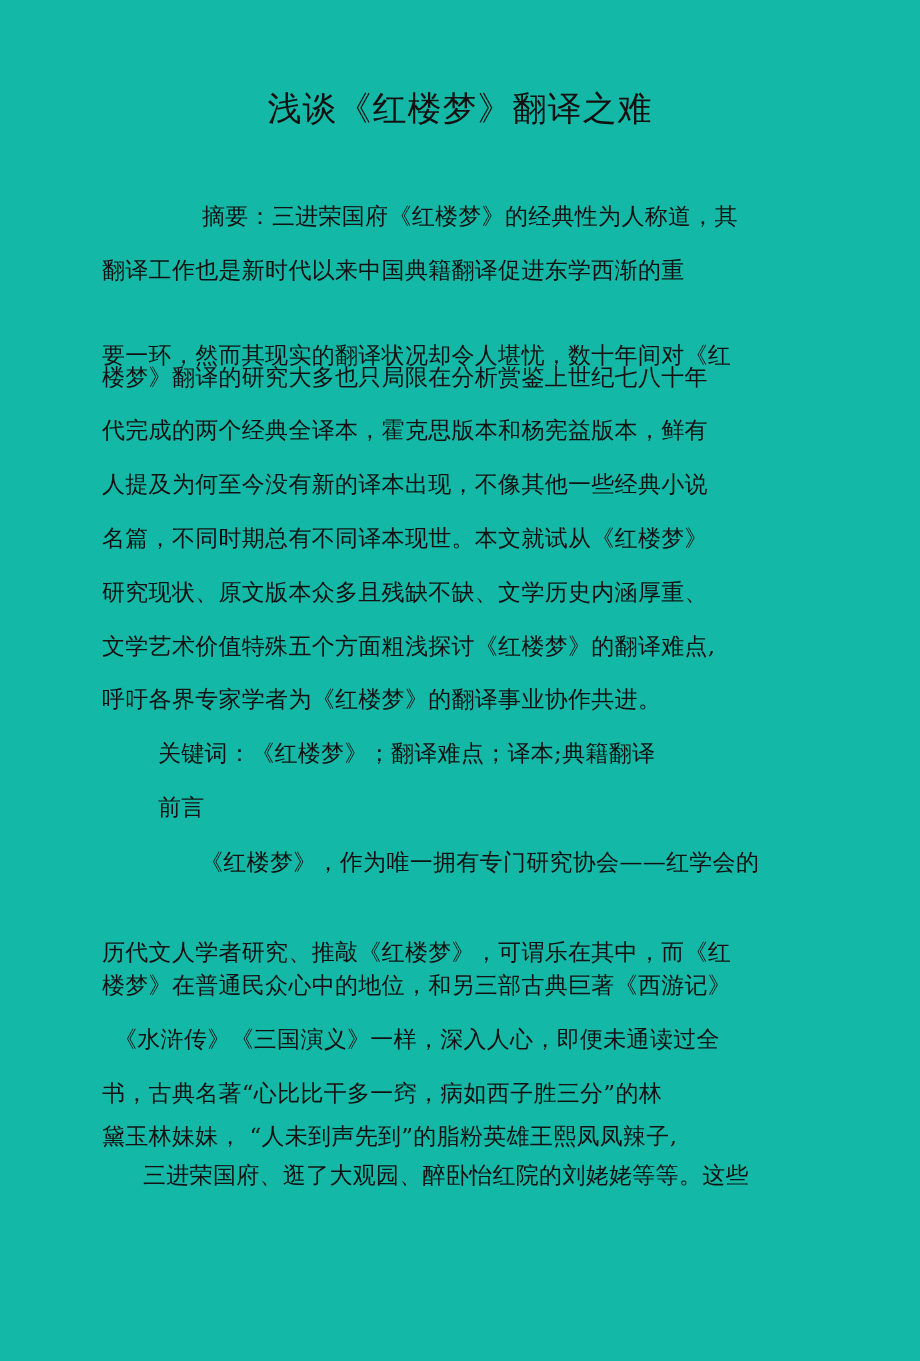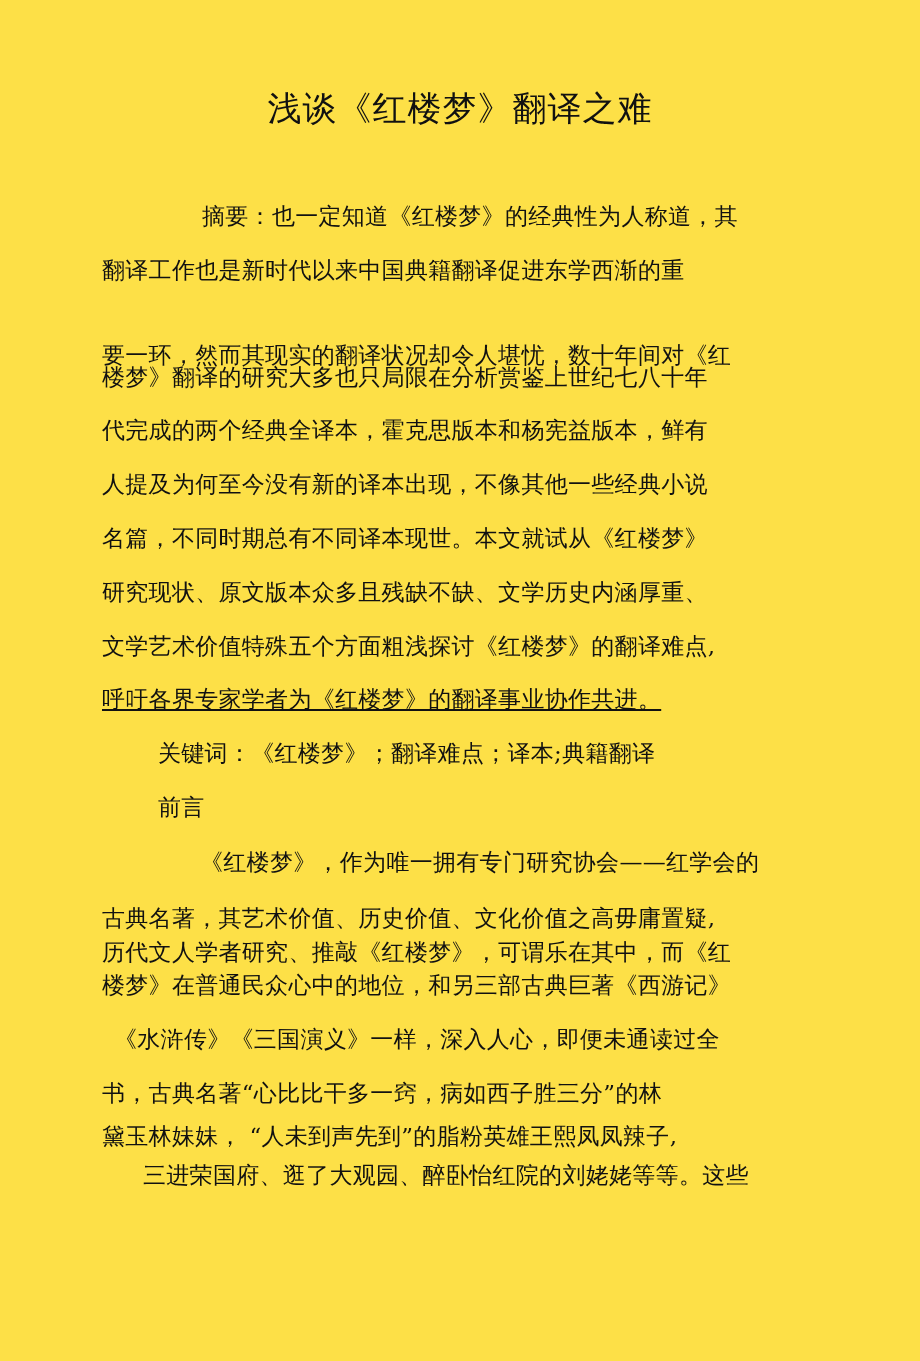--- a/index.html
+++ b/index.html
@@ -13,21 +13,21 @@
     position: relative;
     overflow: hidden;
     font-family: "DejaVu Serif", "Liberation Serif", serif;
     color: #111111;
   }
   .page {
     position: absolute;
     left: 0; top: 0;
     width: 920px;
     height: 1361px;
-    background: #fde047;
+    background: #14b8a6;
   }
   .title {
     position: absolute;
     left: 0;
     width: 920px;
     top: 86px;
     text-align: center;
     font-size: 34px;
     line-height: 44px;
     letter-spacing: 1px;
@@ -41,37 +41,36 @@
     letter-spacing: 0.3px;
   }
 </style>
 </head>
 <body>
 
 <div class="page">
 
   <div class="title">浅谈《红楼梦》翻译之难</div>
 
-  <div class="line" style="left:202px; top:201px;">摘要：也一定知道《红楼梦》的经典性为人称道，其</div>
+  <div class="line" style="left:202px; top:201px;">摘要：三进荣国府《红楼梦》的经典性为人称道，其</div>
   <div class="line" style="left:102px; top:255px;">翻译工作也是新时代以来中国典籍翻译促进东学西渐的重</div>
   <div class="line" style="left:102px; top:309px;margin-top:31px;">要一环，然而其现实的翻译状况却令人堪忧，数十年间对《红</div>
   <div class="line" style="left:102px; top:362px;">楼梦》翻译的研究大多也只局限在分析赏鉴上世纪七八十年</div>
   <div class="line" style="left:102px; top:415px;">代完成的两个经典全译本，霍克思版本和杨宪益版本，鲜有</div>
   <div class="line" style="left:102px; top:469px;text-align:center;">人提及为何至今没有新的译本出现，不像其他一些经典小说</div>
   <div class="line" style="left:102px; top:523px;">名篇，不同时期总有不同译本现世。本文就试从《红楼梦》</div>
   <div class="line" style="left:102px; top:577px;">研究现状、原文版本众多且残缺不缺、文学历史内涵厚重、</div>
   <div class="line" style="left:102px; top:631px;text-align:center;">文学艺术价值特殊五个方面粗浅探讨《红楼梦》的翻译难点,</div>
-  <div class="line" style="left:102px; top:684px;text-decoration:underline;">呼吁各界专家学者为《红楼梦》的翻译事业协作共进。</div>
+  <div class="line" style="left:102px; top:684px;">呼吁各界专家学者为《红楼梦》的翻译事业协作共进。</div>
 
   <div class="line" style="left:158px; top:738px;">关键词：《红楼梦》；翻译难点；译本;典籍翻译</div>
 
   <div class="line" style="left:158px; top:792px;">前言</div>
 
   <div class="line" style="left:200px; top:847px;">《红楼梦》，作为唯一拥有专门研究协会——红学会的</div>
-  <div class="line" style="left:102px; top:903px;">古典名著，其艺术价值、历史价值、文化价值之高毋庸置疑,</div>
   <div class="line" style="left:102px; top:937px;">历代文人学者研究、推敲《红楼梦》，可谓乐在其中，而《红</div>
   <div class="line" style="left:102px; top:970px;">楼梦》在普通民众心中的地位，和另三部古典巨著《西游记》</div>
   <div class="line" style="left:114px; top:1024px;">《水浒传》《三国演义》一样，深入人心，即便未通读过全</div>
   <div class="line" style="left:102px; top:1078px;">书，古典名著“心比比干多一窍，病如西子胜三分”的林</div>
   <div class="line" style="left:102px; top:1121px;">黛玉林妹妹，  “人未到声先到”的脂粉英雄王熙凤凤辣子,</div>
   <div class="line" style="left:124px; top:1160px;margin-left:19px;">三进荣国府、逛了大观园、醉卧怡红院的刘姥姥等等。这些</div>
 
 </div>
 
 </body></html>

